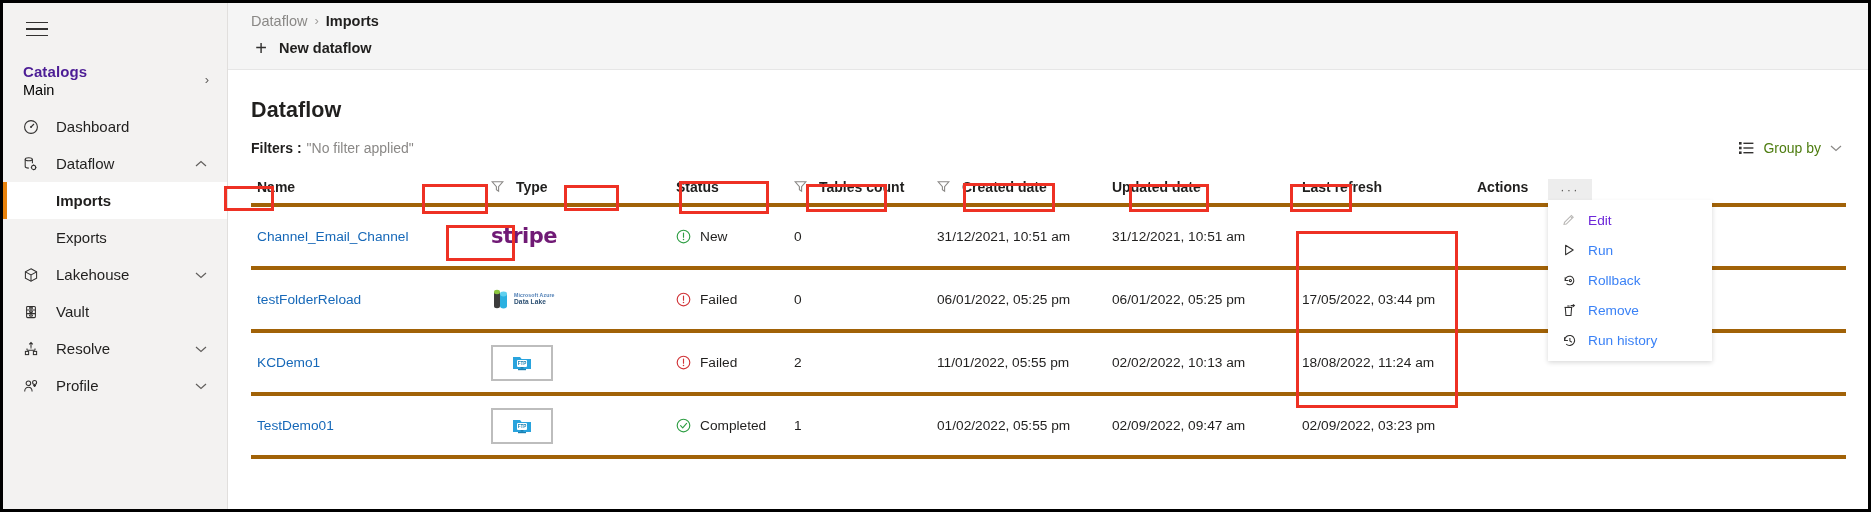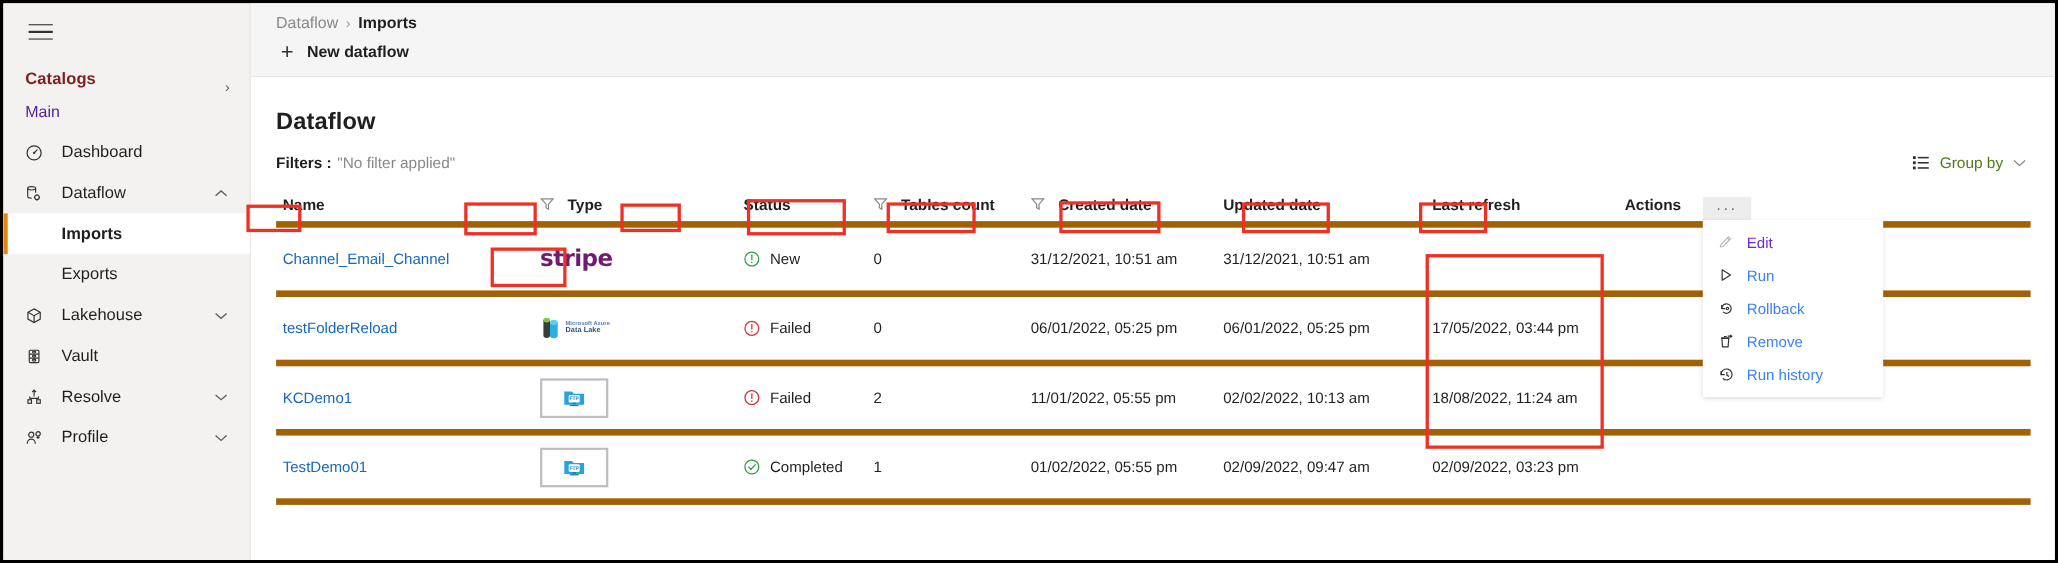--- a/index.html
+++ b/index.html
@@ -37,22 +37,22 @@
     cursor: pointer;
   }
   .hamburger span {
     display: block; width: 22px; height: 1.6px; background: #323130;
   }
   .catalogs-block {
     padding: 8px 18px 10px 20px;
     position: relative;
     cursor: pointer;
   }
-  .catalogs-title { font-size: 15px; font-weight: bold; color: #7f1d1d; letter-spacing: .1px;}
-  .catalogs-sub { font-size: 14.5px; color: #4c1d95; margin-top: 14px; }
+  .catalogs-title { font-size: 15px; font-weight: bold; color: #4c1d95; letter-spacing: .1px;}
+  .catalogs-sub { font-size: 14.5px; color: #000000; margin-top: 2px; }
   .catalogs-chev {
     position: absolute; right: 18px; top: 17px;
     font-size: 13px; color: #605e5c;
   }
   .nav-item {
     display: flex; align-items: center;
     height: 37px;
     padding-left: 20px;
     font-size: 15px; color: #201f1e;
     cursor: pointer; position: relative;
@@ -121,21 +121,21 @@
   .groupby {
     display: inline-flex; align-items: center; gap: 9px;
     font-size: 14px; color: #4d7c0f; cursor: pointer; padding-right: 4px;
   }
   .groupby .chev { color: #8a8886; font-size: 11px; }
 
   
   .tbl { width: 100%; margin-top: 14px; position: relative; }
   .trow {
     display: flex; align-items: center;
-    border-bottom: 6px solid #a16207;
+    border-bottom: 4px solid #a16207;
     position: relative;
   }
   .thead { height: 37px; }
   .thead .cell { font-size: 14px; font-weight: bold; color: #201f1e; }
   .tbody-row { height: 63px; }
   .cell { display: flex; align-items: center; font-size: 13.7px; color: #201f1e; }
   .c-name    { width: 240px; padding-left: 6px;}
   .c-type    { width: 185px; }
   .c-status  { width: 118px; }
   .c-tables  { width: 143px; }

